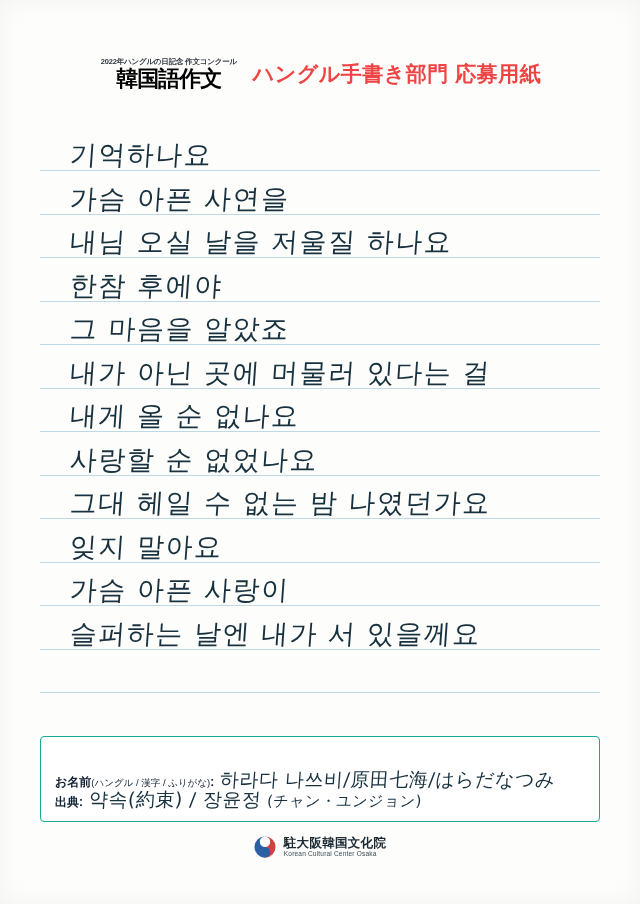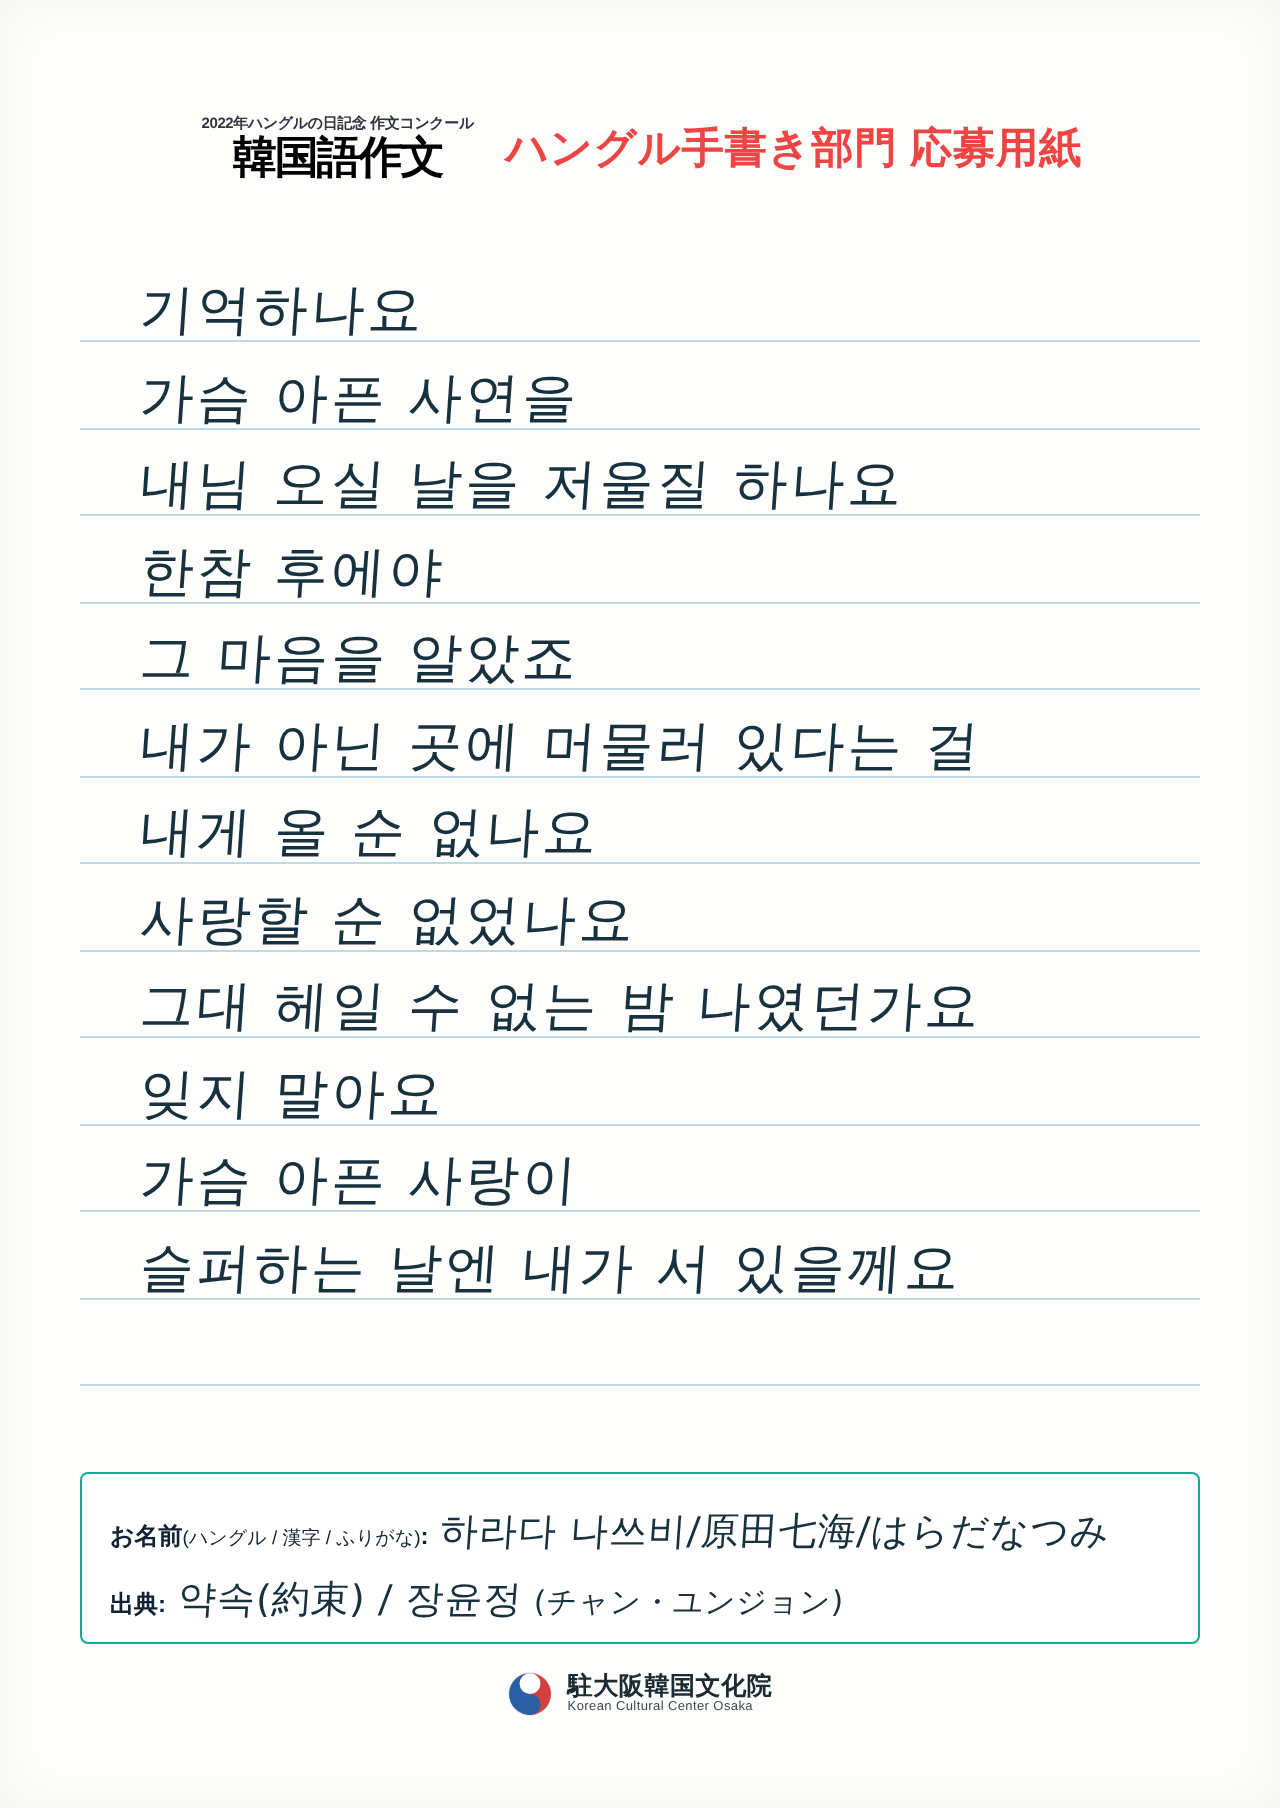--- a/index.html
+++ b/index.html
@@ -116,21 +116,21 @@
     background: #ffffff;
   }
   .info-row {
     position: absolute;
     left: 14px;
     display: flex;
     align-items: baseline;
     gap: 6px;
     white-space: nowrap;
   }
-  .info-row.r1 { top: 16px; }
+  .info-row.r1 { top: 30px; }
   .info-row.r2 { top: 50px; }
   .info-label {
     font-size: 12px;
     color: #123;
     font-weight: bold;
   }
   .info-label .small {
     font-size: 9.5px;
     font-weight: normal;
   }

